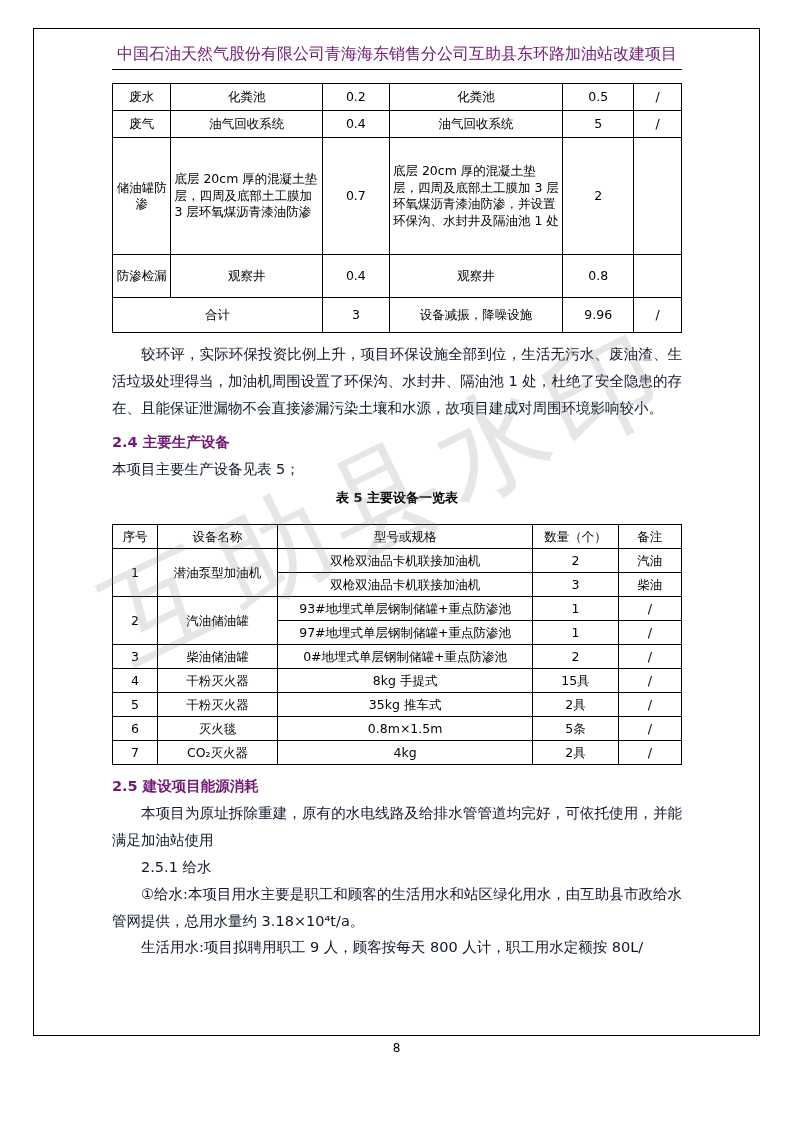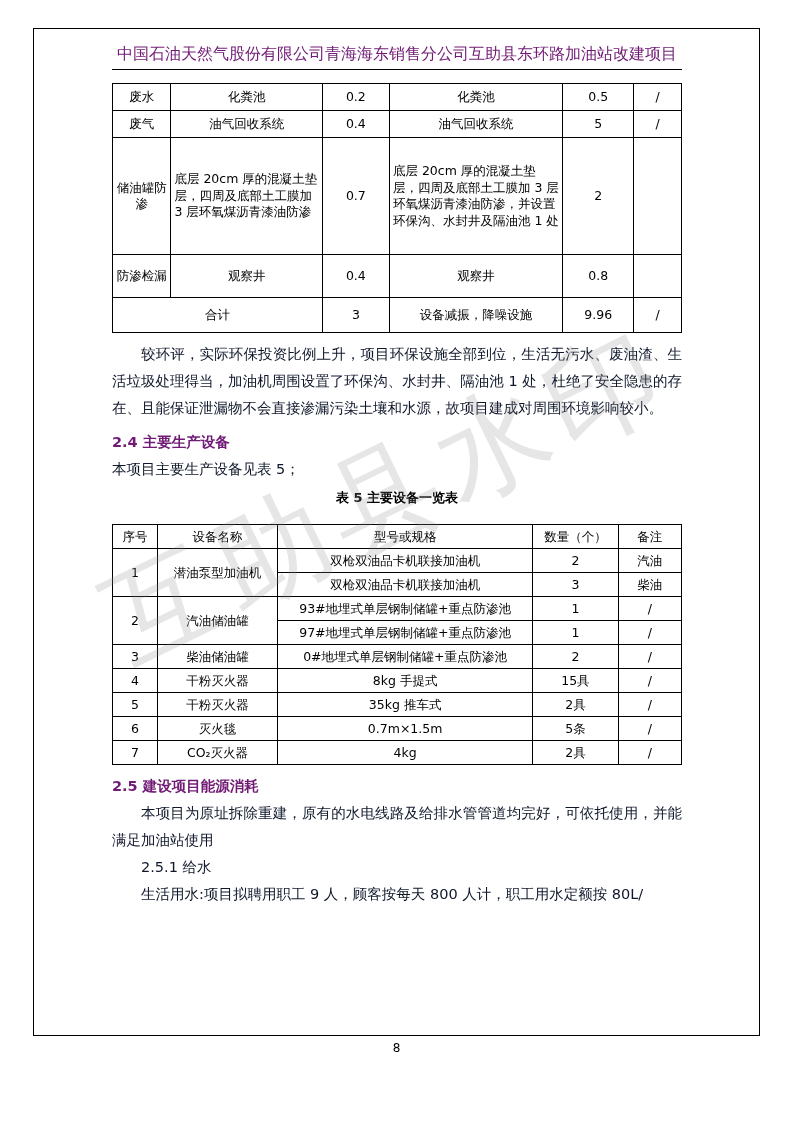--- a/index.html
+++ b/index.html
@@ -250,35 +250,36 @@
         <tr>
           <td class="c">5</td>
           <td class="c">干粉灭火器</td>
           <td class="c">35kg 推车式</td>
           <td class="c">2具</td>
           <td class="c">/</td>
         </tr>
         <tr>
           <td class="c">6</td>
           <td class="c">灭火毯</td>
-          <td class="c">0.7m×1.5m</td>
+          <td class="c">0.8m×1.5m</td>
           <td class="c">5条</td>
           <td class="c">/</td>
         </tr>
         <tr>
           <td class="c">7</td>
           <td class="c">CO₂灭火器</td>
           <td class="c">4kg</td>
           <td class="c">2具</td>
           <td class="c">/</td>
         </tr>
       </tbody>
     </table>
 
     <h2 class="sec">2.5 建设项目能源消耗</h2>
     <p class="body indent">本项目为原址拆除重建，原有的水电线路及给排水管管道均完好，可依托使用，并能满足加油站使用</p>
     <p class="body indent">2.5.1 给水</p>
+    <p class="body indent">①给水:本项目用水主要是职工和顾客的生活用水和站区绿化用水，由互助县市政给水管网提供，总用水量约 3.18×10⁴t/a。</p>
     <p class="body indent">生活用水:项目拟聘用职工 9 人，顾客按每天 800 人计，职工用水定额按 80L/</p>
 
   </div>
 
   <div class="pagenum">8</div>
 </div>
 
 </body></html>

